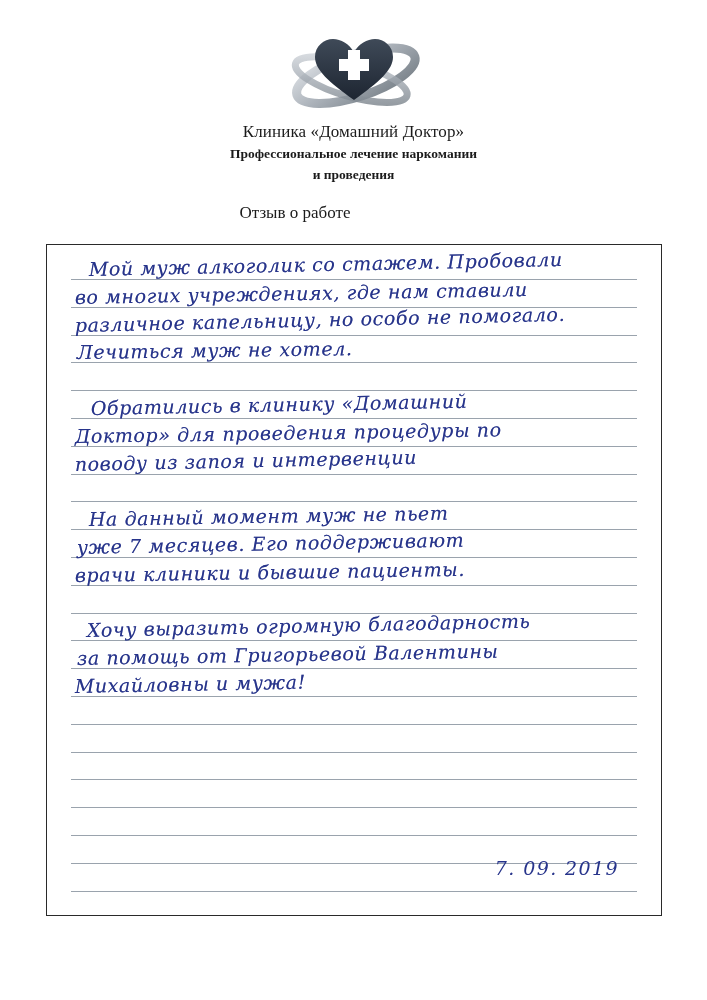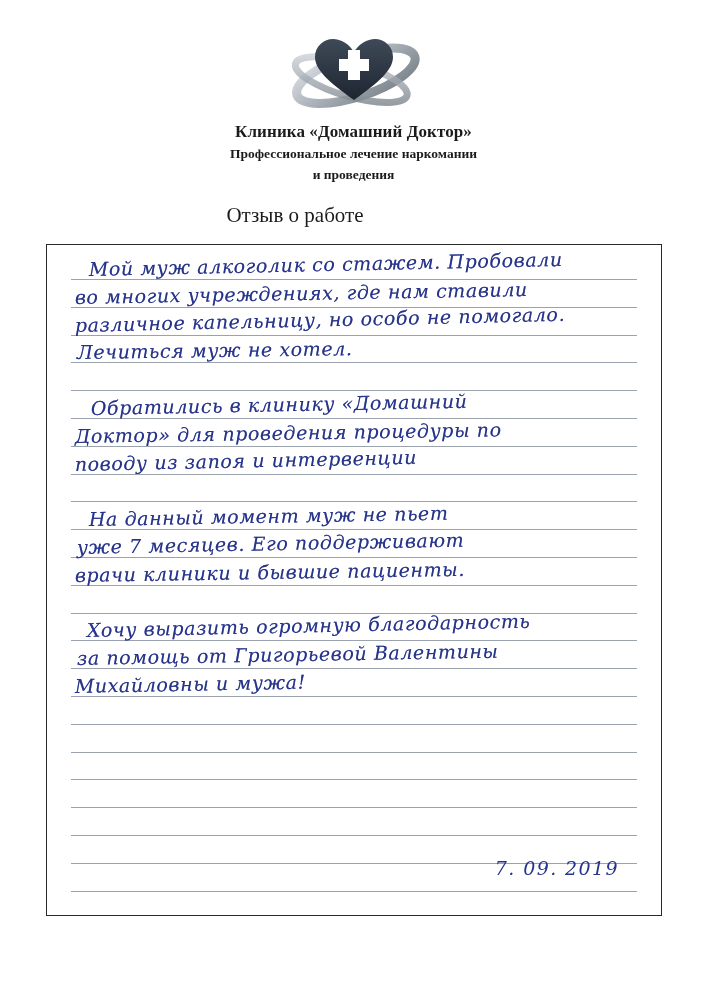--- a/index.html
+++ b/index.html
@@ -39,42 +39,42 @@
     position: absolute;
     left: 50%;
     top: 0;
     transform: translateX(-50%);
     width: 190px;
     height: 88px;
   }
   .clinic-name {
     font-family: "Liberation Serif", serif;
     font-size: 17px;
-    font-weight: 700;
+    font-weight: 400;
     color: #1b1b1b;
     margin-top: 8px;
     letter-spacing: 0.1px;
   }
   .clinic-sub {
     font-family: "Liberation Serif", serif;
     font-size: 13.5px;
     font-weight: 700;
     color: #1b1b1b;
     line-height: 1.35;
     margin-top: 3px;
   }
 
   .doc-title {
     position: absolute;
     top: 203px;
     left: 0;
     width: 590px;
     text-align: center;
     font-family: "Liberation Serif", serif;
-    font-size: 21px;
+    font-size: 17px;
     color: #1b1b1b;
   }
 
   
   .sheet {
     position: absolute;
     left: 46px;
     top: 244px;
     width: 616px;
     height: 672px;

